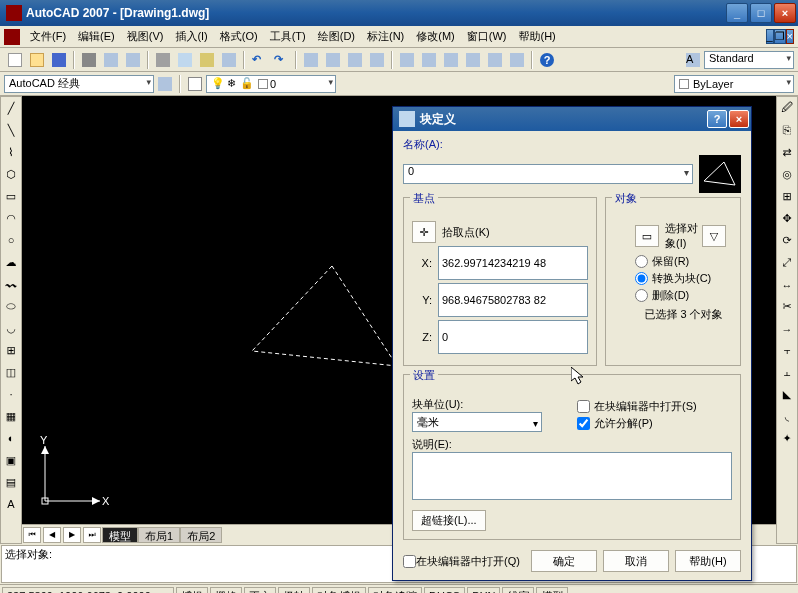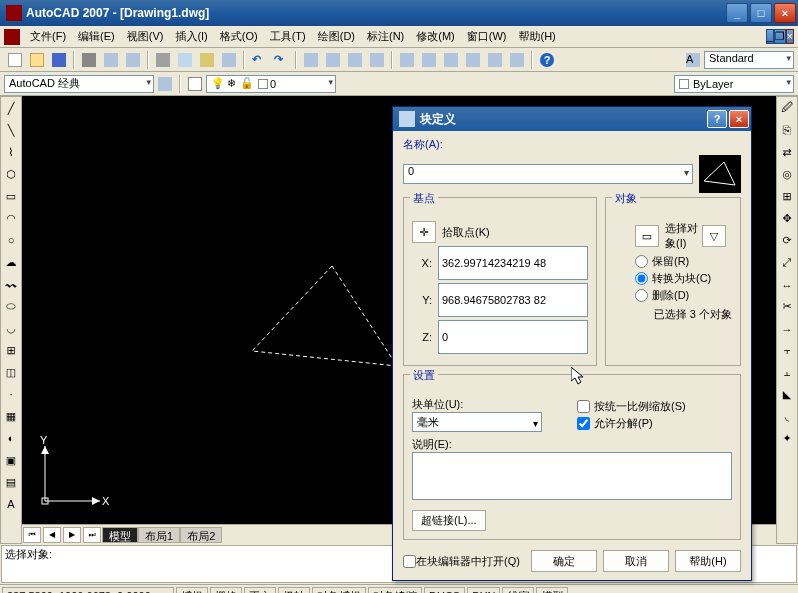--- a/index.html
+++ b/index.html
@@ -75,21 +75,21 @@
 .group { border:1px solid #aca899; padding:20px 8px 8px 8px; position:relative; }
 .group .glabel { position:absolute; top:-7px; left:6px; background:#ece9d8; padding:0 3px; color:#1020a0; }
 .g-base { flex:1; }
 .g-obj { width:150px;padding-left:29px; }
 .pickbtn { width:24px; height:22px; border:1px solid #aca899; background:#fdfdfb; margin-right:6px; display:flex; align-items:center; justify-content:center; }
 .coord-row { display:flex; align-items:center; margin:3px 0; }
 .coord-row .clabel { width:26px; text-align:right; padding-right:6px; }
 .coord-row input { flex:1; height:34px; border:1px solid #7a96a8; padding:0 3px; font-size:11px; }
 .radiorow, .checkrow { display:flex; align-items:center; margin:2px 0; }
 .radiorow input, .checkrow input { margin-right:4px; }
-.selcount { text-align:right; margin-top:4px; }
+.selcount { text-align:center; margin-top:4px; }
 .settings .srow { display:flex; gap:10px; margin:2px 0; }
 .settings .scol { flex:1; }
 .unitcombo { width:130px; height:20px; border:1px solid #7a96a8; background:#fff; position:relative; padding:0 16px 0 4px; line-height:18px; }
 .unitcombo::after { content:"▾"; position:absolute; right:3px; top:2px; font-size:10px; }
 .desc { width:100%; height:48px; border:1px solid #7a96a8; background:#fff; resize:none; }
 .linkbtn { border:1px solid #aca899; background:#fdfdfb; padding:2px 8px; margin-top:8px; }
 .dlg-footer { display:flex; justify-content:flex-end; gap:6px; padding:2px 10px 8px 10px; }
 .dlg-footer .okcheck { margin-right:auto; display:flex; align-items:center; }
 .wbtn { min-width:66px; height:22px; border:1px solid #aca899; background:#fdfdfb; padding:0 10px; }
 .curarrow { position:absolute; pointer-events:none; }
@@ -392,21 +392,21 @@
     <div class="group settings" style="margin-top:8px;">
       <div class="glabel">设置</div>
       <div class="srow">
         <div class="scol">
           <div>块单位(U):</div>
           <div class="unitcombo"><span>毫米</span></div>
         </div>
         <div class="scol">
           <div class="checkrow">
               <input type="checkbox" style="">
-              <span>按统一比例缩放(S)</span>
+              <span>在块编辑器中打开(S)</span>
             </div>
           <div class="checkrow">
               <input type="checkbox" checked="" style="">
               <span>允许分解(P)</span>
             </div>
         </div>
       </div>
       <div style="margin-top:4px;">说明(E):</div>
       <textarea class="desc" style=""></textarea>
       <button class="linkbtn">超链接(L)...</button>

